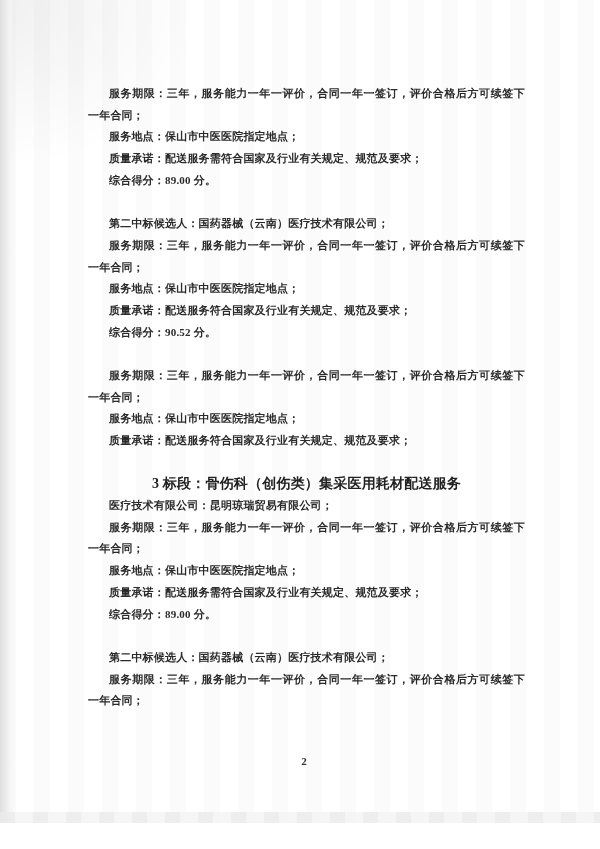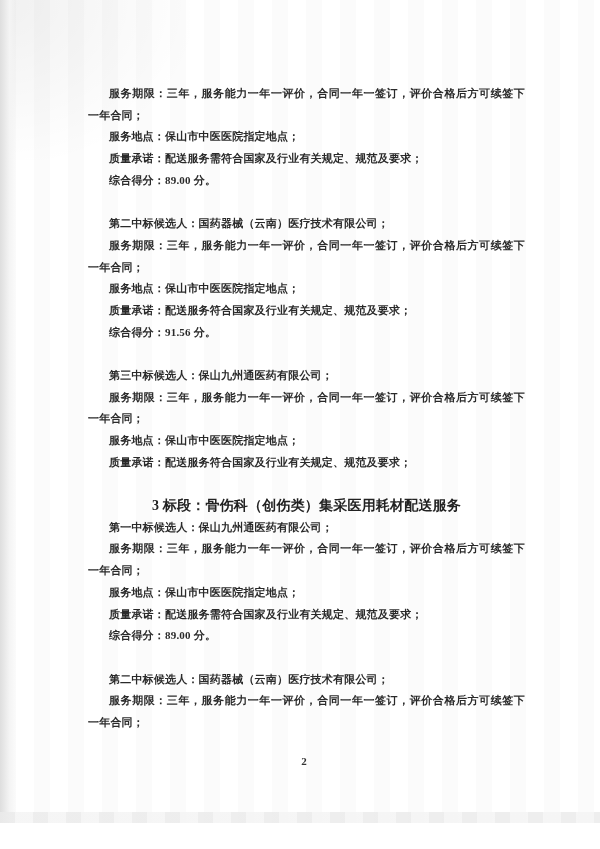--- a/index.html
+++ b/index.html
@@ -106,35 +106,34 @@
     <div class="ln in">质量承诺：配送服务需符合国家及行业有关规定、规范及要求；</div>
     <div class="ln in">综合得分：89.00 分。</div>
 
     <div class="ln"></div>
 
     <div class="ln in">第二中标候选人：国药器械（云南）医疗技术有限公司；</div>
     <div class="ln in j">服务期限：三年，服务能力一年一评价，合同一年一签订，评价合格后方可续签下</div>
     <div class="ln">一年合同；</div>
     <div class="ln in">服务地点：保山市中医医院指定地点；</div>
     <div class="ln in">质量承诺：配送服务符合国家及行业有关规定、规范及要求；</div>
-    <div class="ln in">综合得分：91.56 分。</div>
+    <div class="ln in">综合得分：90.52 分。</div>
 
     <div class="ln"></div>
 
-    <div class="ln in">第三中标候选人：保山九州通医药有限公司；</div>
     <div class="ln in j">服务期限：三年，服务能力一年一评价，合同一年一签订，评价合格后方可续签下</div>
     <div class="ln">一年合同；</div>
     <div class="ln in">服务地点：保山市中医医院指定地点；</div>
     <div class="ln in">质量承诺：配送服务符合国家及行业有关规定、规范及要求；</div>
 
     <div class="ln"></div>
 
     <div class="ln head">3 标段：骨伤科（创伤类）集采医用耗材配送服务</div>
 
-    <div class="ln in">第一中标候选人：保山九州通医药有限公司；</div>
+    <div class="ln in">医疗技术有限公司：昆明琼瑞贸易有限公司；</div>
     <div class="ln in j">服务期限：三年，服务能力一年一评价，合同一年一签订，评价合格后方可续签下</div>
     <div class="ln">一年合同；</div>
     <div class="ln in">服务地点：保山市中医医院指定地点；</div>
     <div class="ln in">质量承诺：配送服务需符合国家及行业有关规定、规范及要求；</div>
     <div class="ln in">综合得分：89.00 分。</div>
 
     <div class="ln"></div>
 
     <div class="ln in">第二中标候选人：国药器械（云南）医疗技术有限公司；</div>
     <div class="ln in j">服务期限：三年，服务能力一年一评价，合同一年一签订，评价合格后方可续签下</div>

